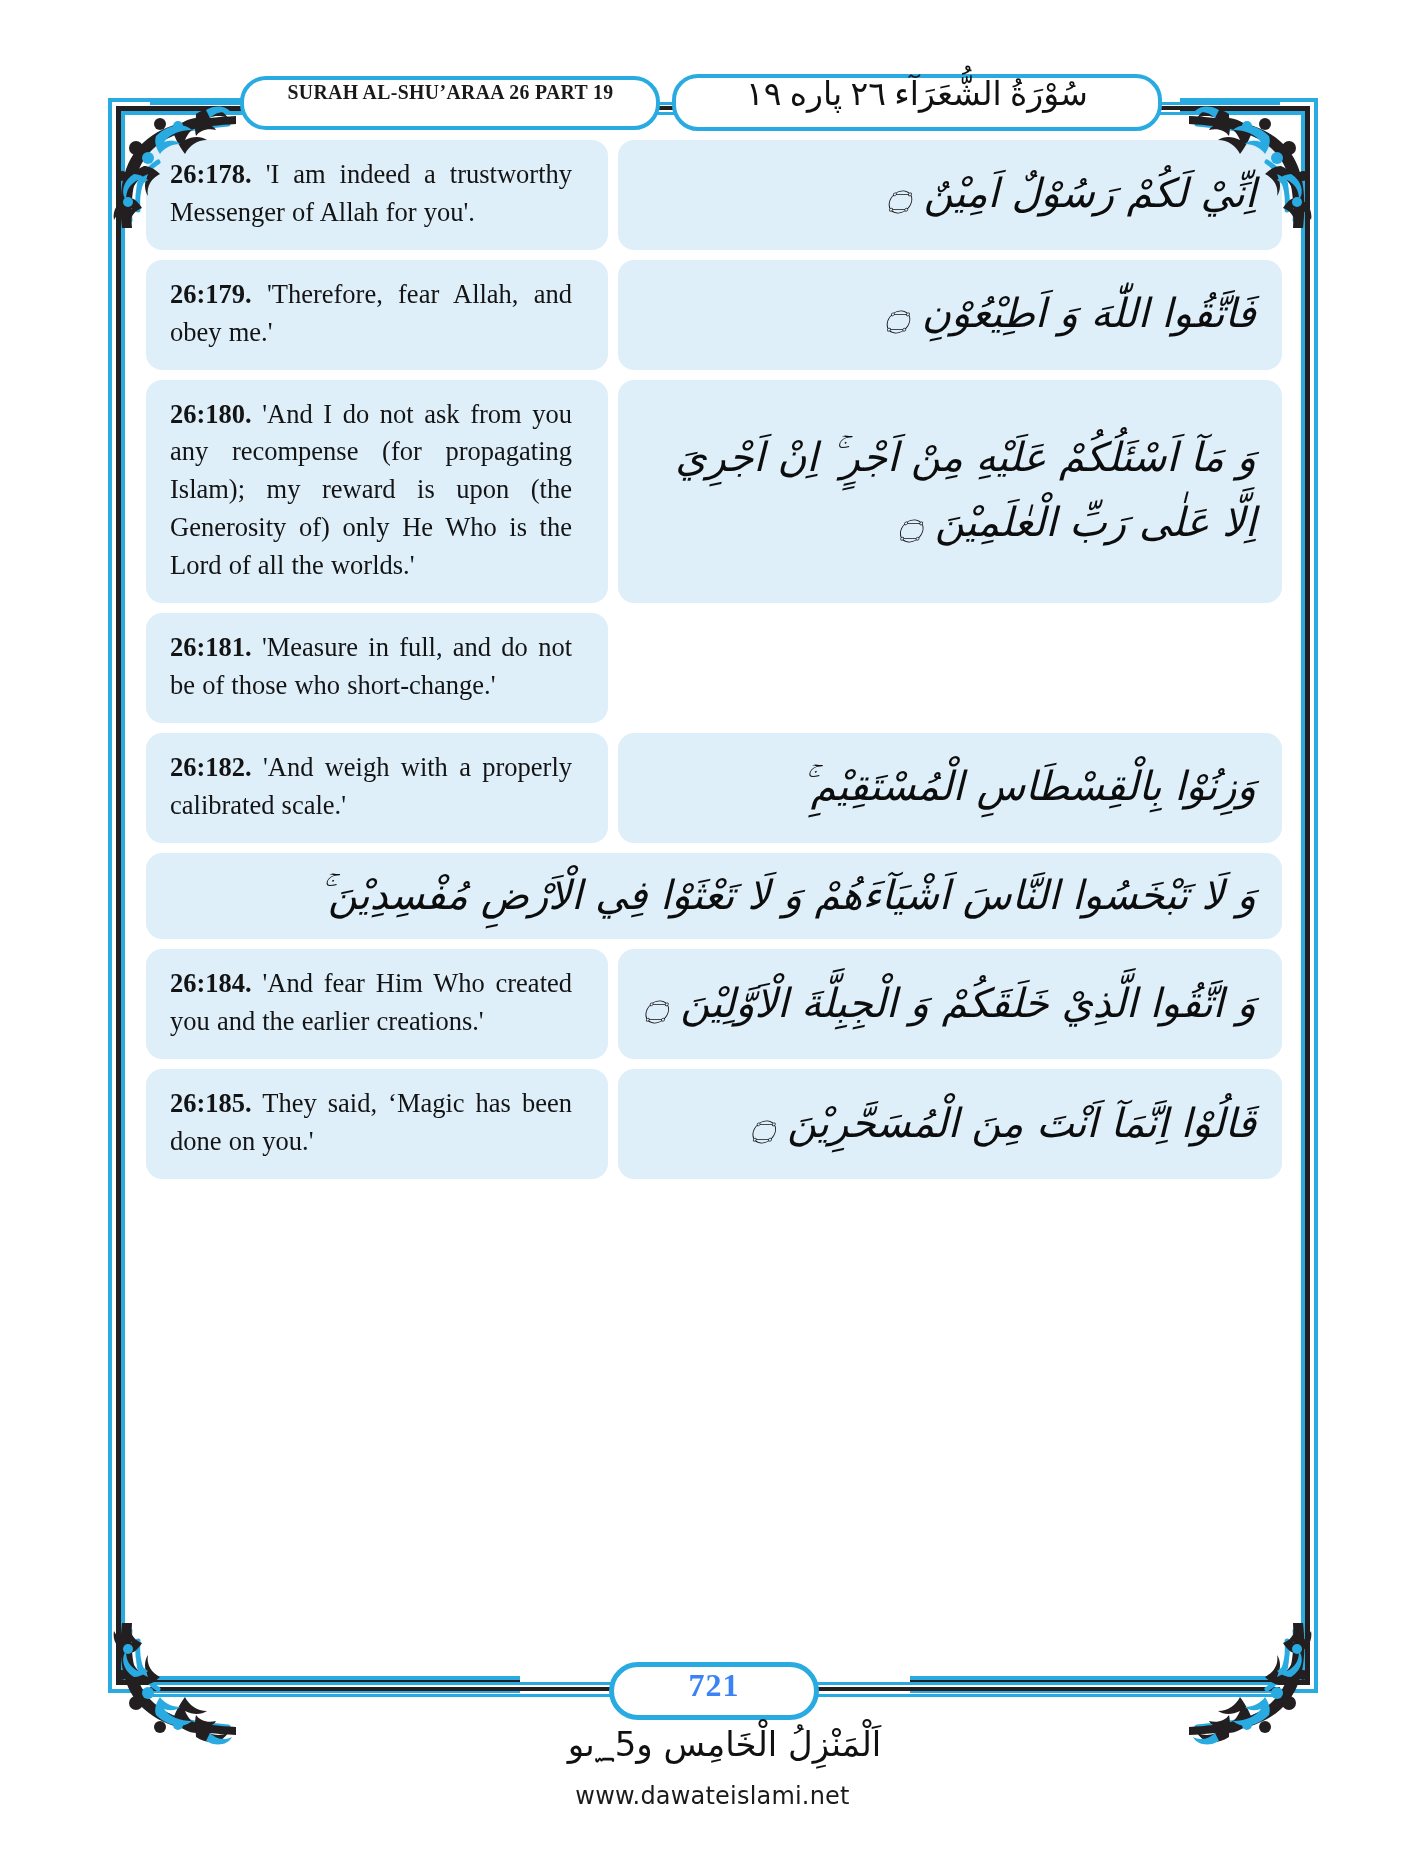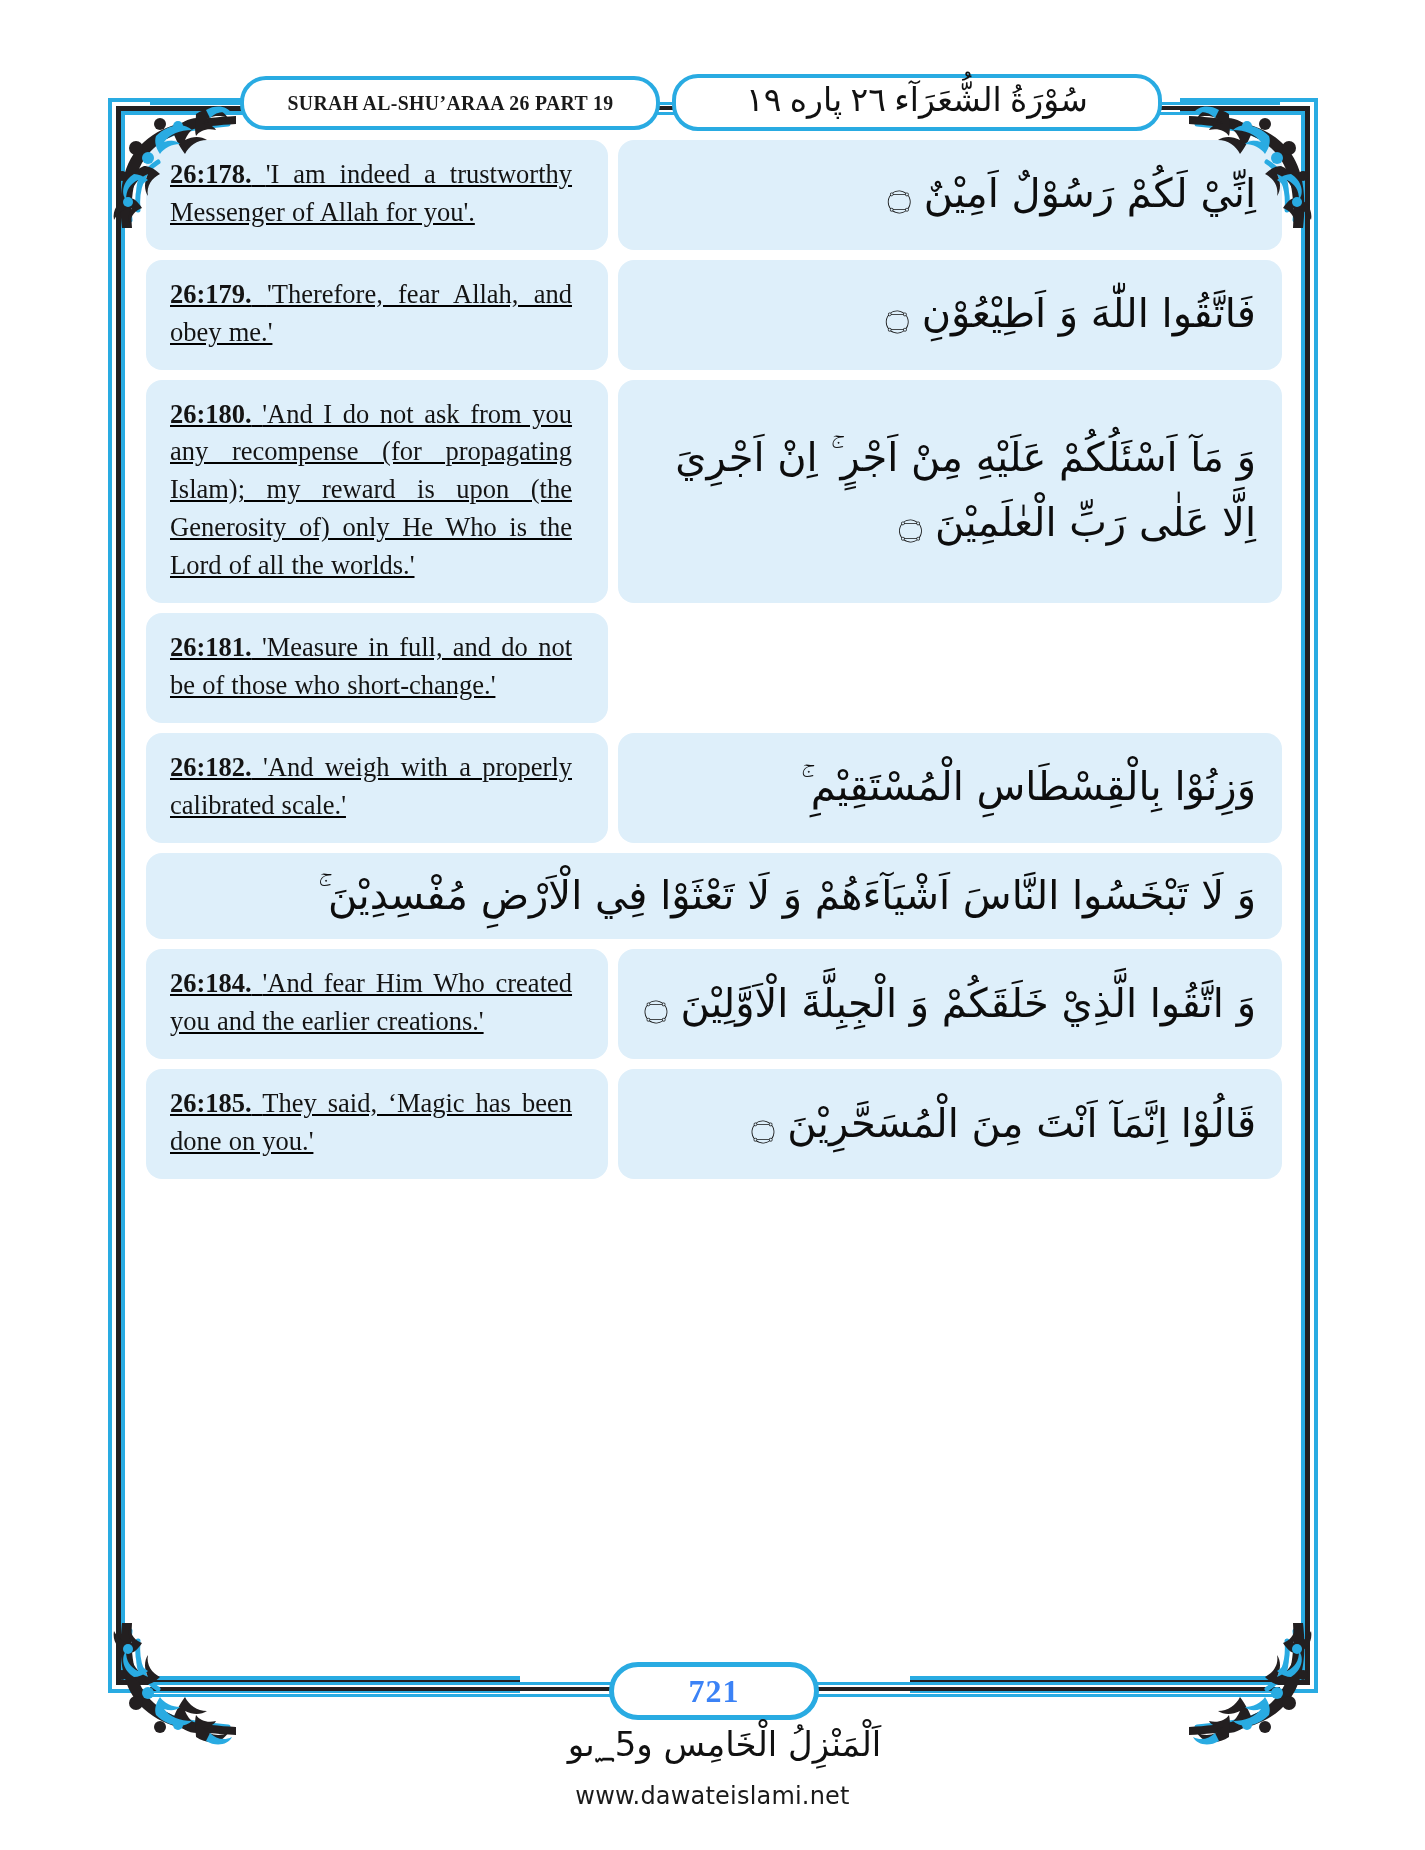--- a/index.html
+++ b/index.html
@@ -88,21 +88,21 @@
   .header-band .rule.r2 { top: 20px; }
   .header-band .rule.rk { top: 14px; height: 4px; background: #231f20; }
 
   .cartouche {
     position: absolute;
     background: #ffffff;
     border: 4px solid #29ABE2;
     border-radius: 26px;
     box-sizing: border-box;
     display: flex;
-    align-items: center;
+    align-items: flex-start;
     justify-content: center;
     z-index: 5;
   }
   .cartouche.head-left {
     left: 240px;
     top: 76px;
     width: 420px;
     height: 54px;
   }
   .cartouche.head-right {
@@ -146,21 +146,20 @@
   }
   .cell {
     background: #DEEFFA;
     border-radius: 16px;
     box-sizing: border-box;
   }
   .cell.en {
     width: 462px;
     flex: 0 0 462px;
     padding: 16px 36px 18px 24px;
-    text-decoration: underline;
   }
   .cell.ar {
     flex: 1 1 auto;
     padding: 10px 26px 12px 22px;
     display: flex;
     align-items: center;
     justify-content: flex-end;
   }
 
   .en-text {
@@ -177,20 +176,21 @@
     font-weight: bold;
   }
   .ar-text {
     direction: rtl;
     text-align: right;
     font-size: 40px;
     line-height: 1.62;
     color: #0d0d0d;
     width: 100%;
     font-family: "DejaVu Sans", sans-serif;
+    font-style: italic;
   }
 
   
   .footer-band {
     position: absolute;
     left: 150px;
     top: 1678px;
     width: 1130px;
     height: 26px;
     z-index: 4;

